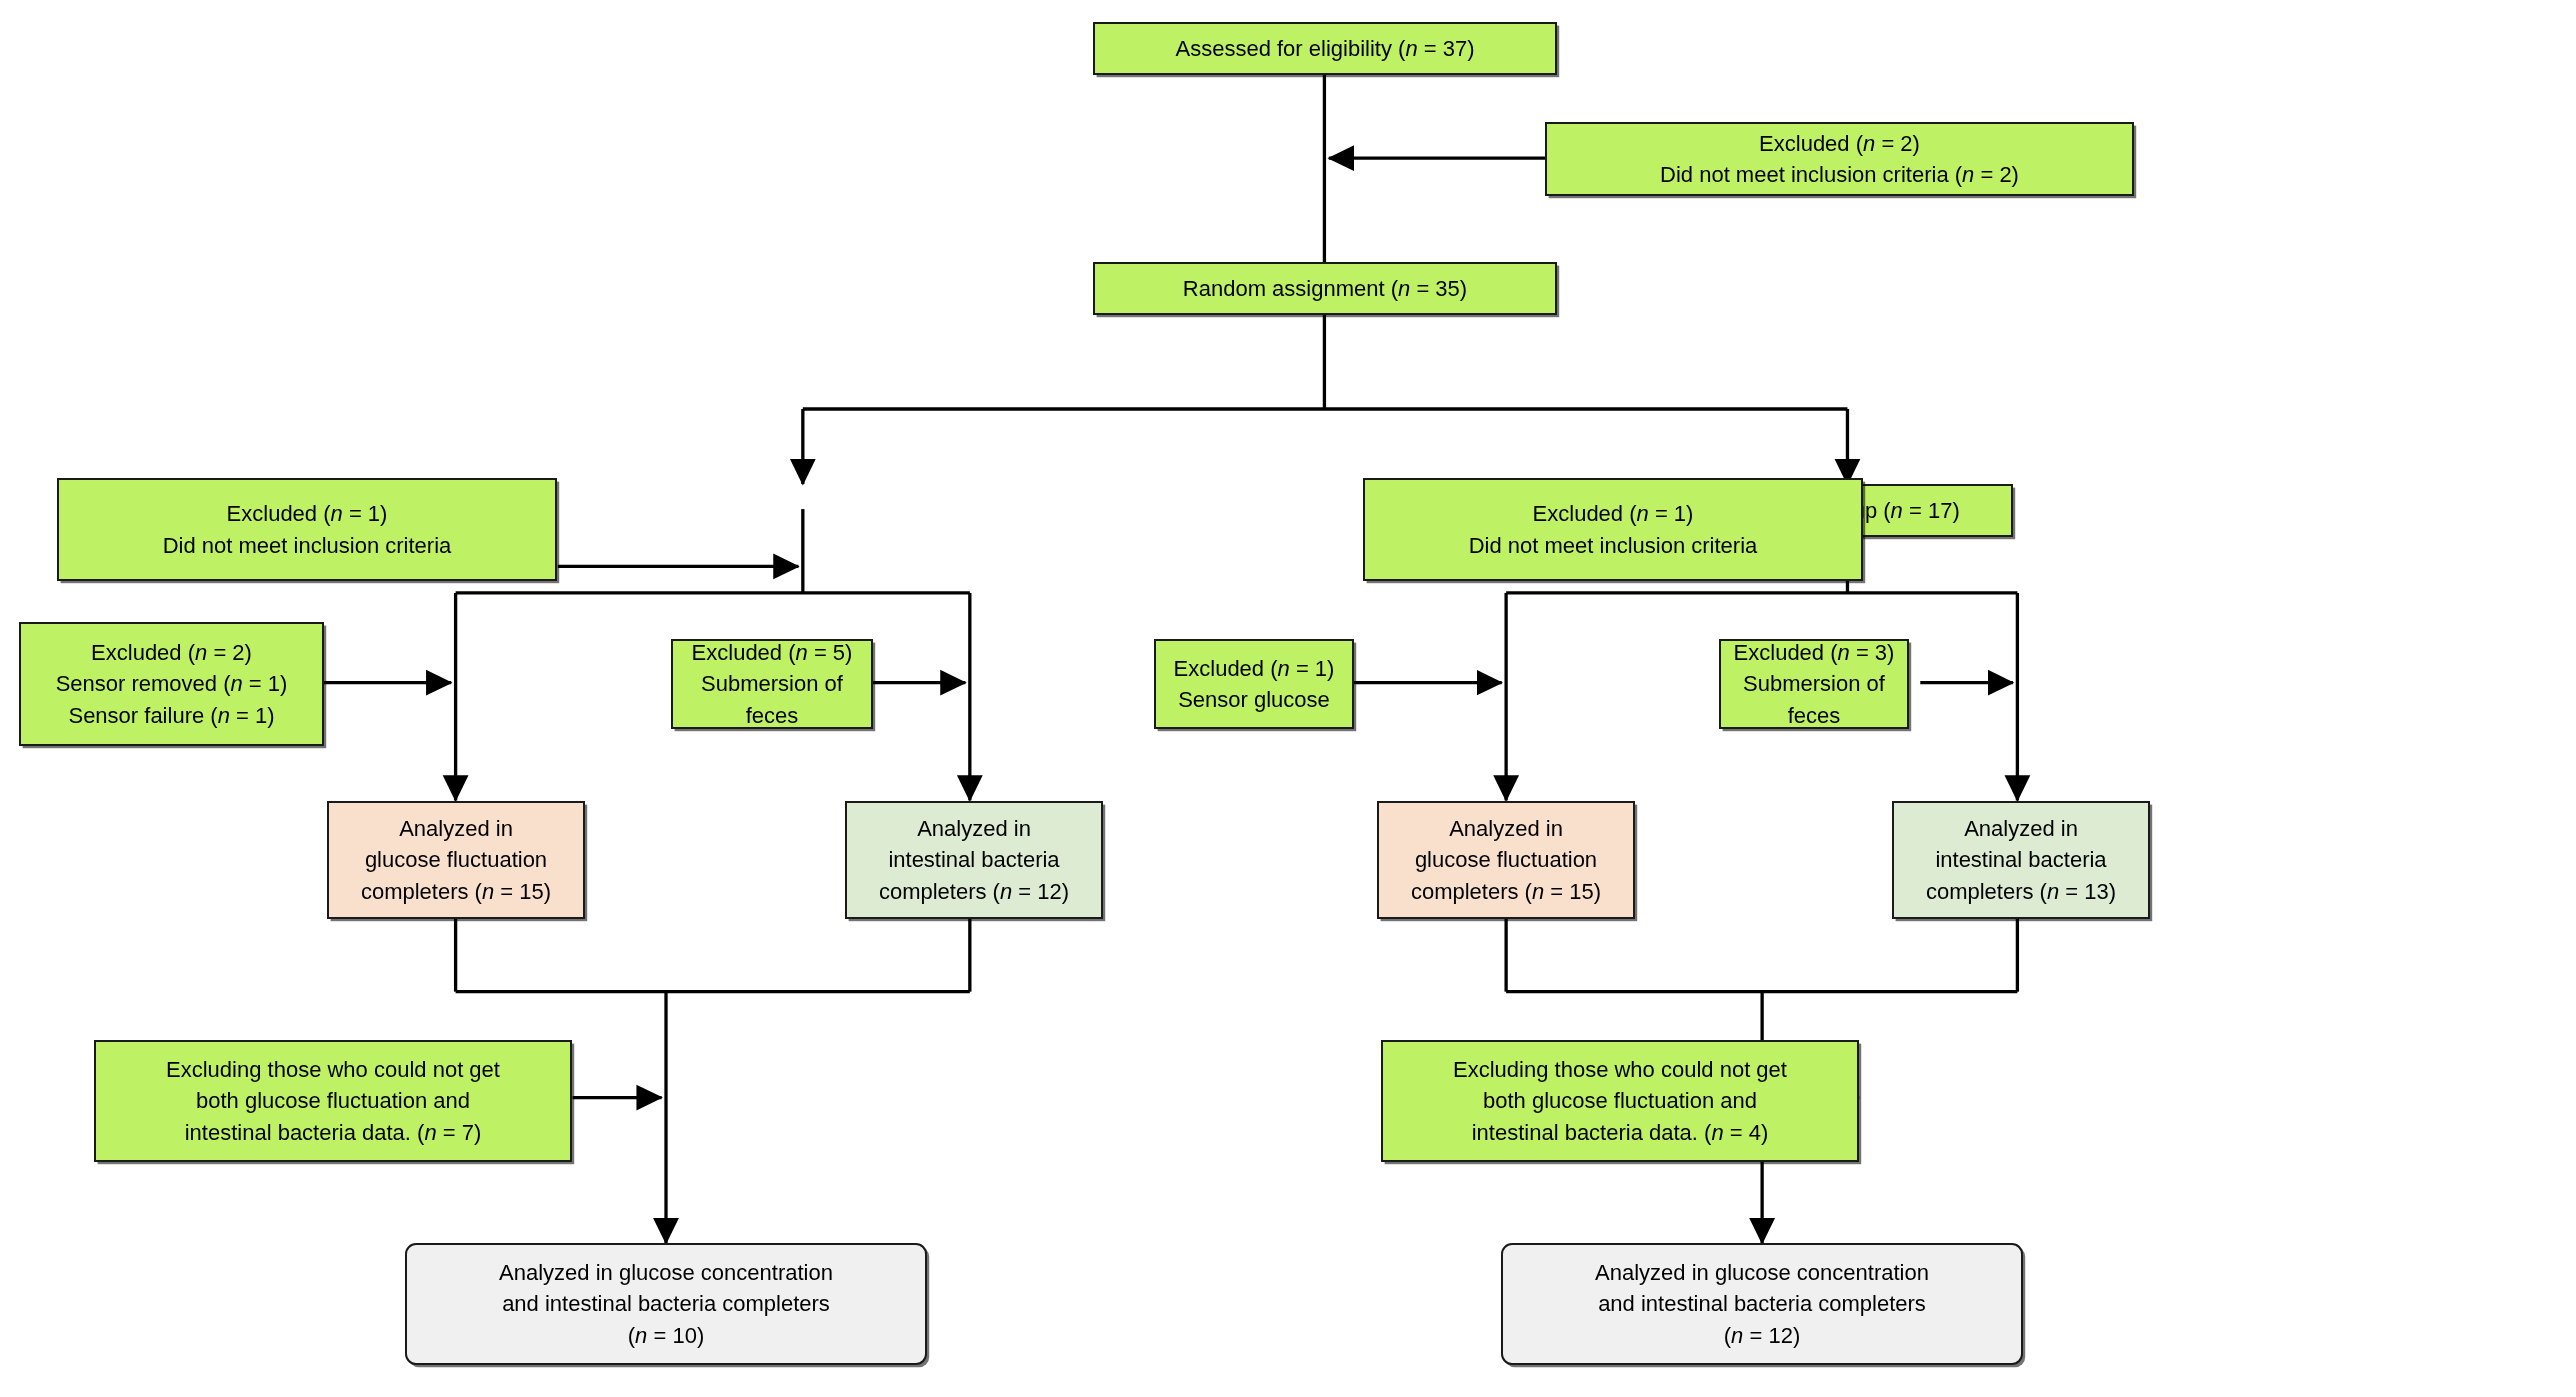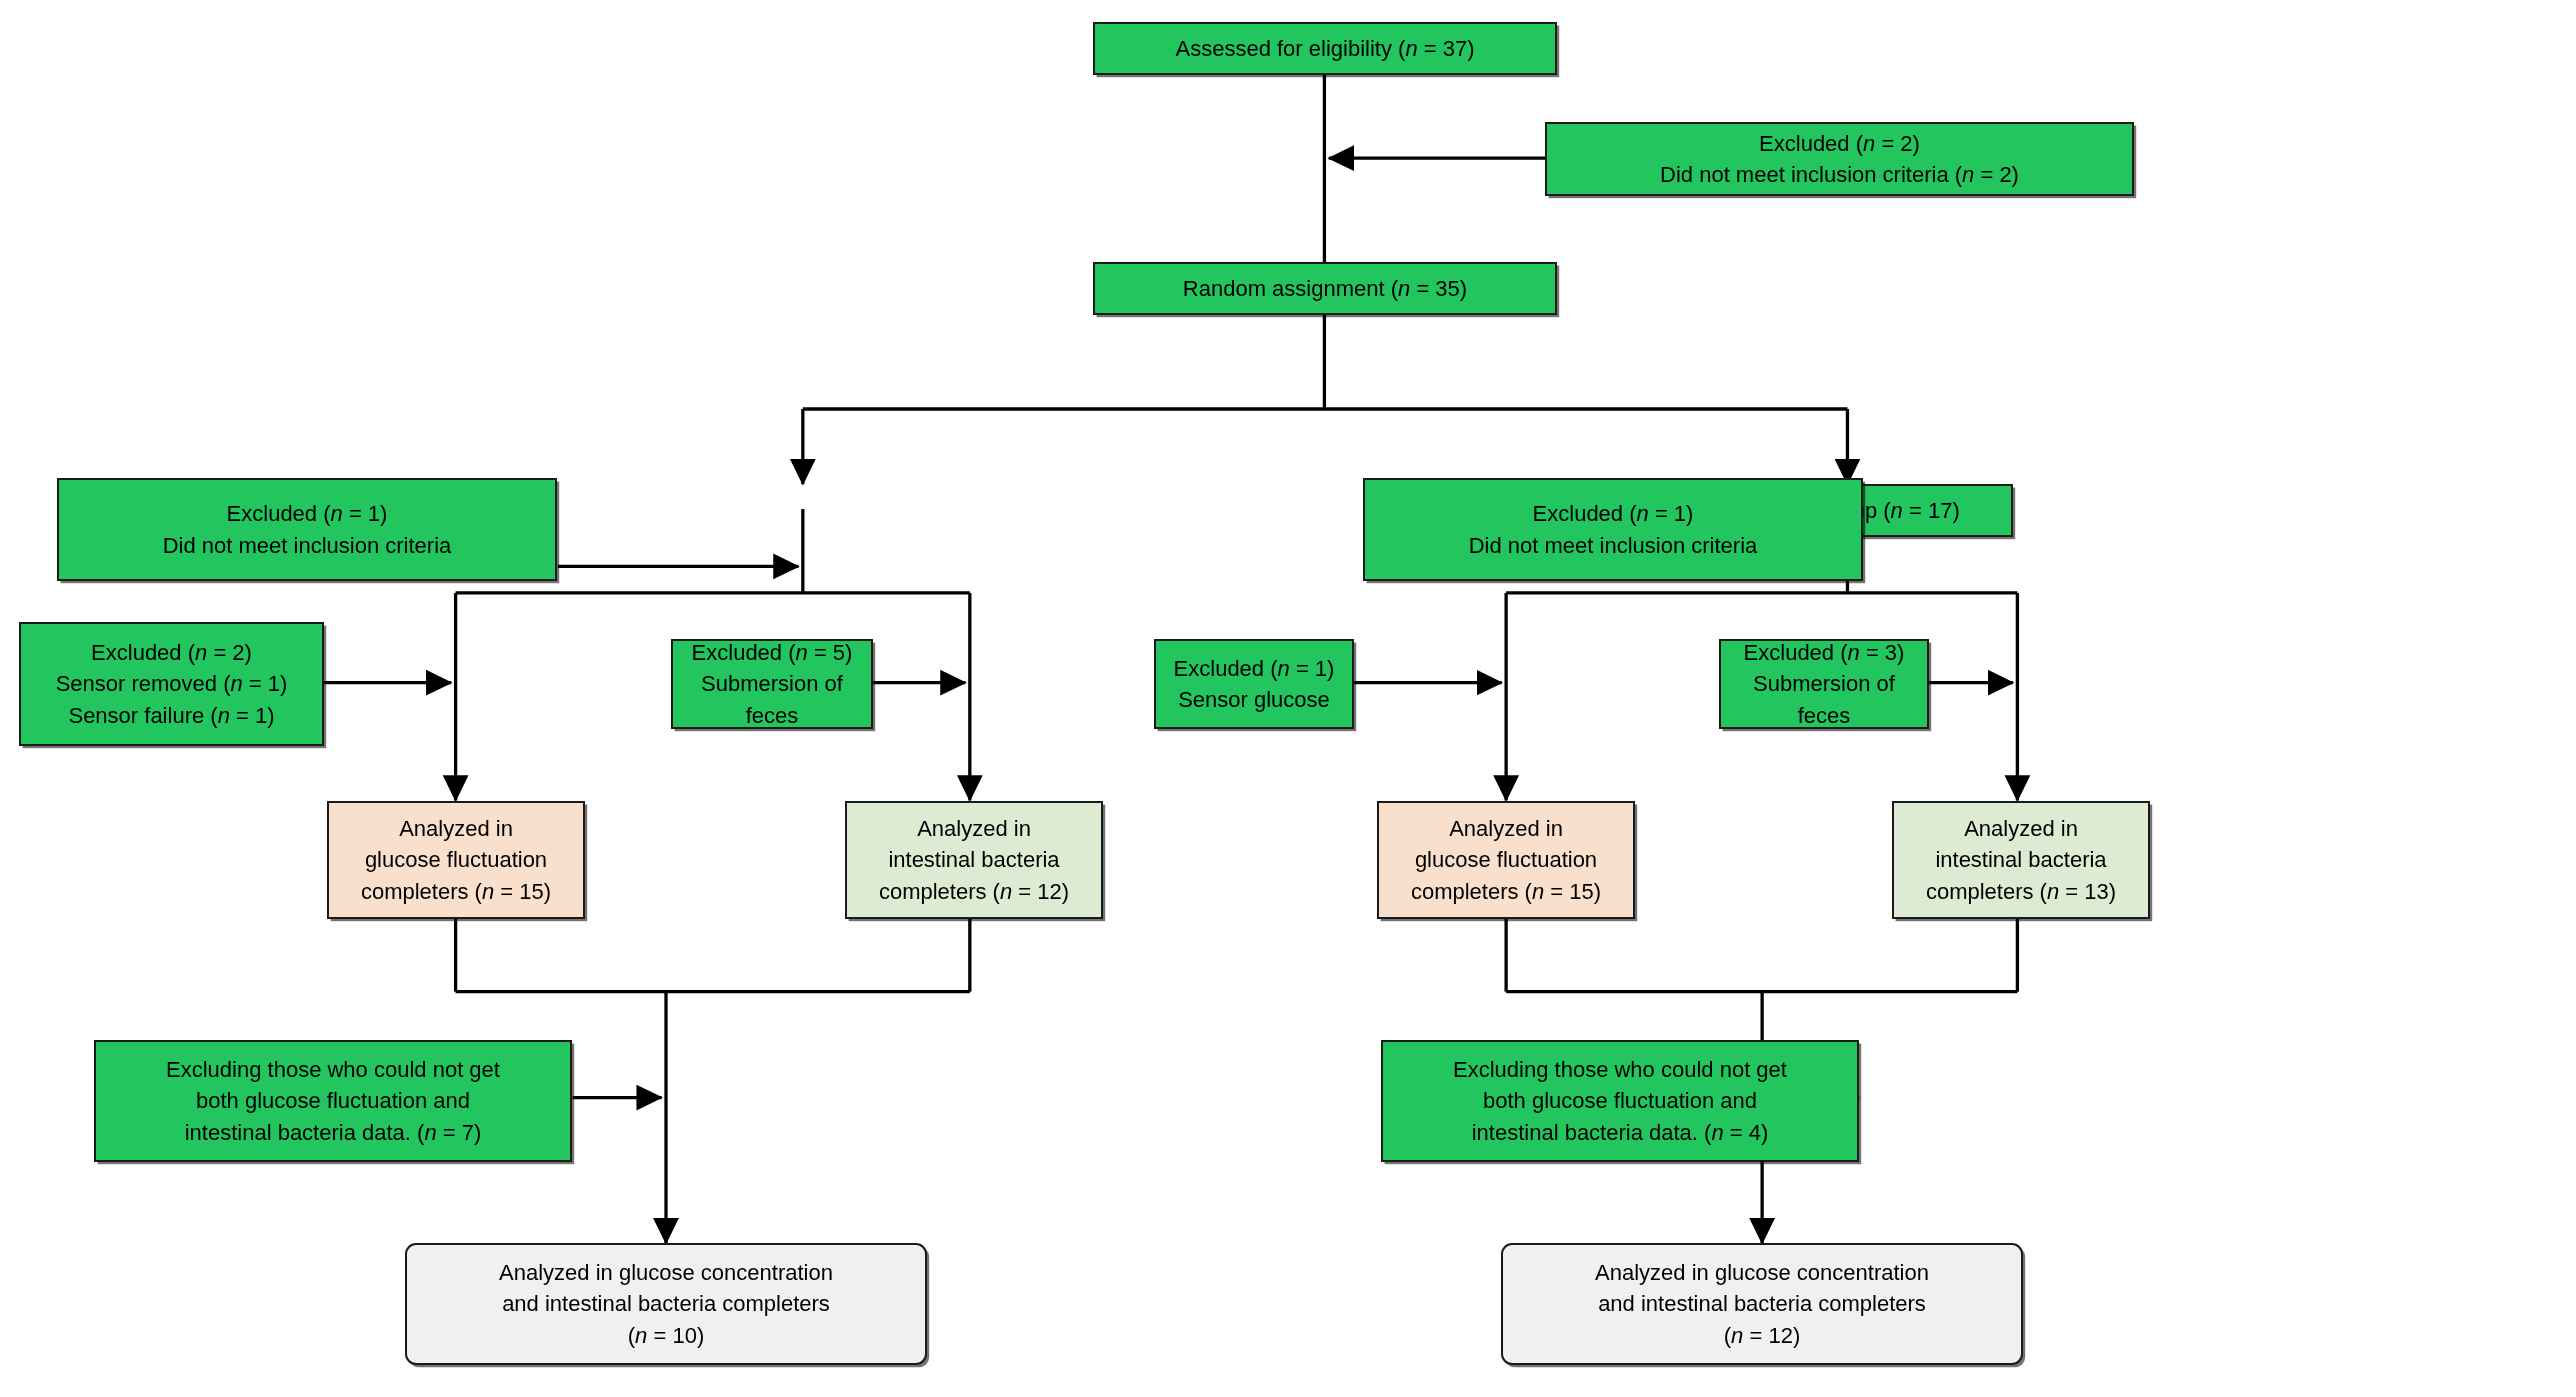--- a/index.html
+++ b/index.html
@@ -20,21 +20,21 @@
     left: 0;
     top: 0;
     width: 2576px;
     height: 1397px;
     pointer-events: none;
   }
   .node {
     position: absolute;
     box-sizing: border-box;
     border: 2.2px solid #1a1a1a;
-    background: #22c55e;
+    background: #bef264;
     display: flex;
     align-items: center;
     justify-content: center;
     text-align: center;
     font-size: 22px;
     line-height: 1.42;
     color: #000000;
     padding: 4.4px 7.4px;
     box-shadow: 2.9px 2.9px 0 -0.7px rgba(0,0,0,0.55);
   }
@@ -148,21 +148,21 @@
     </span>
   </div>
 
   <div class="node" style="left:671px; top:639px; width:202px; height:90px;">
     <span class="txt">
       <span>Excluded (<i>n</i> = 5)</span><br>
       <span>Submersion of feces</span>
     </span>
   </div>
 
-  <div class="node" style="left:1719px; top:639px; width:210px; height:90px;">
+  <div class="node" style="left:1719px; top:639px; width:190px; height:90px;">
     <span class="txt">
       <span>Excluded (<i>n</i> = 3)</span><br>
       <span>Submersion of feces</span>
     </span>
   </div>
 
   <div class="node fill-peach" style="left:327px; top:801px; width:258px; height:118px;">
     <span class="txt">
       <span>Analyzed in</span><br>
       <span>glucose fluctuation</span><br>

